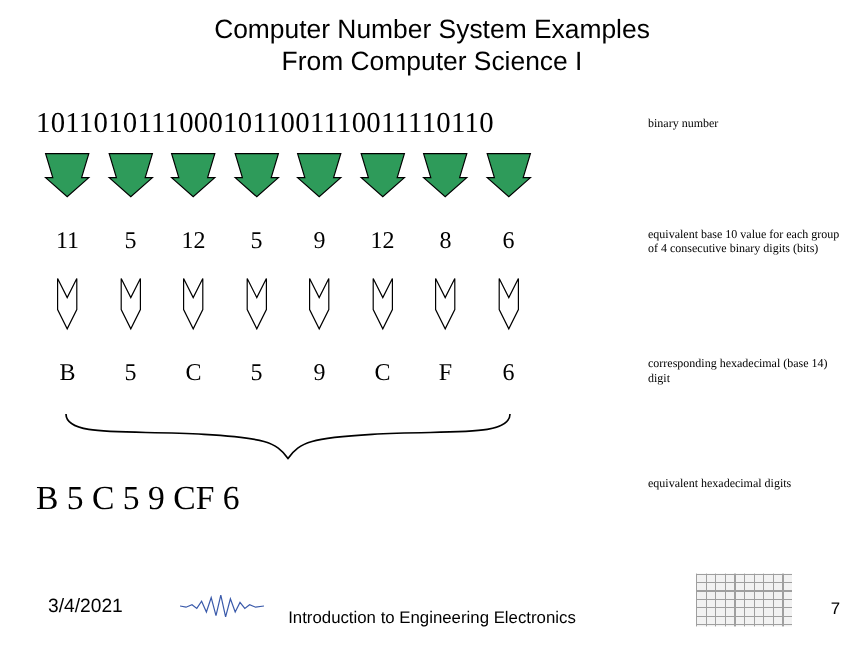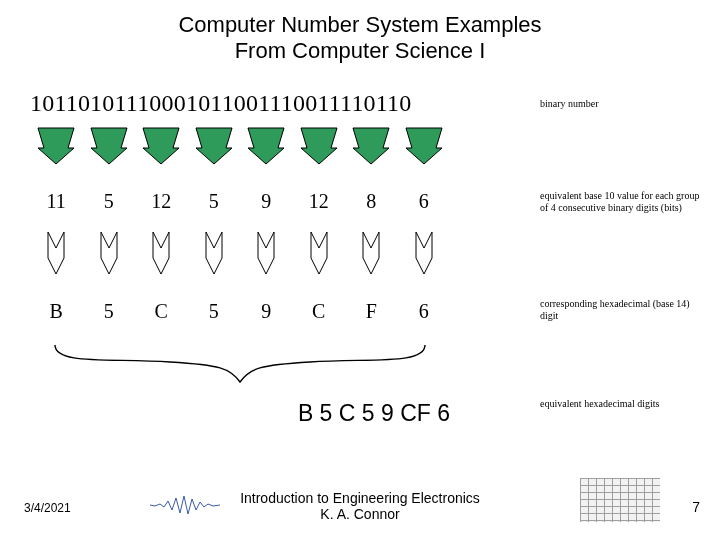--- a/index.html
+++ b/index.html
@@ -80,30 +80,30 @@
     left: 20px;
     top: 250px;
     width: 380px;
     height: 45px;
   }
   .hexnum {
     position: absolute;
     left: 0;
     top: 310px;
     width: 420px;
-    text-align: right;
-    font-family: Liberation Sans, sans-serif;
-    font-size: 23px;
+    text-align: left;
+    font-family: Liberation Serif, serif;
+    font-size: 28px;
   }
   
   .footer-date {
     position: absolute;
-    left: 24px;
+    left: 40px;
     bottom: 25px;
-    font-size: 12px;
+    font-size: 16px;
   }
   .footer-center {
     position: absolute;
     left: 0;
     right: 0;
     bottom: 18px;
     text-align: center;
     font-size: 14px;
     line-height: 1.1;
   }
@@ -273,16 +273,15 @@
 <div class="labels" style="top:398px;">equivalent hexadecimal digits</div>
 
 <div class="footer-date">3/4/2021</div>
 <div class="thumb-wave">
   <svg viewBox="0 0 70 20">
     <polyline points="0,10 5,11 10,9 14,12 18,6 22,15 26,3 30,18 34,1 38,19 42,4 46,15 50,7 54,12 58,9 63,11 70,10" fill="none" stroke="#3a5aaa" stroke-width="1"></polyline>
   </svg>
 </div>
 <div class="footer-center">
   <div>Introduction to Engineering Electronics</div>
-  <div>K. A. Connor</div>
 </div>
 <div class="thumb-grid"></div>
 <div class="footer-page">7</div>
 
 </body></html>

